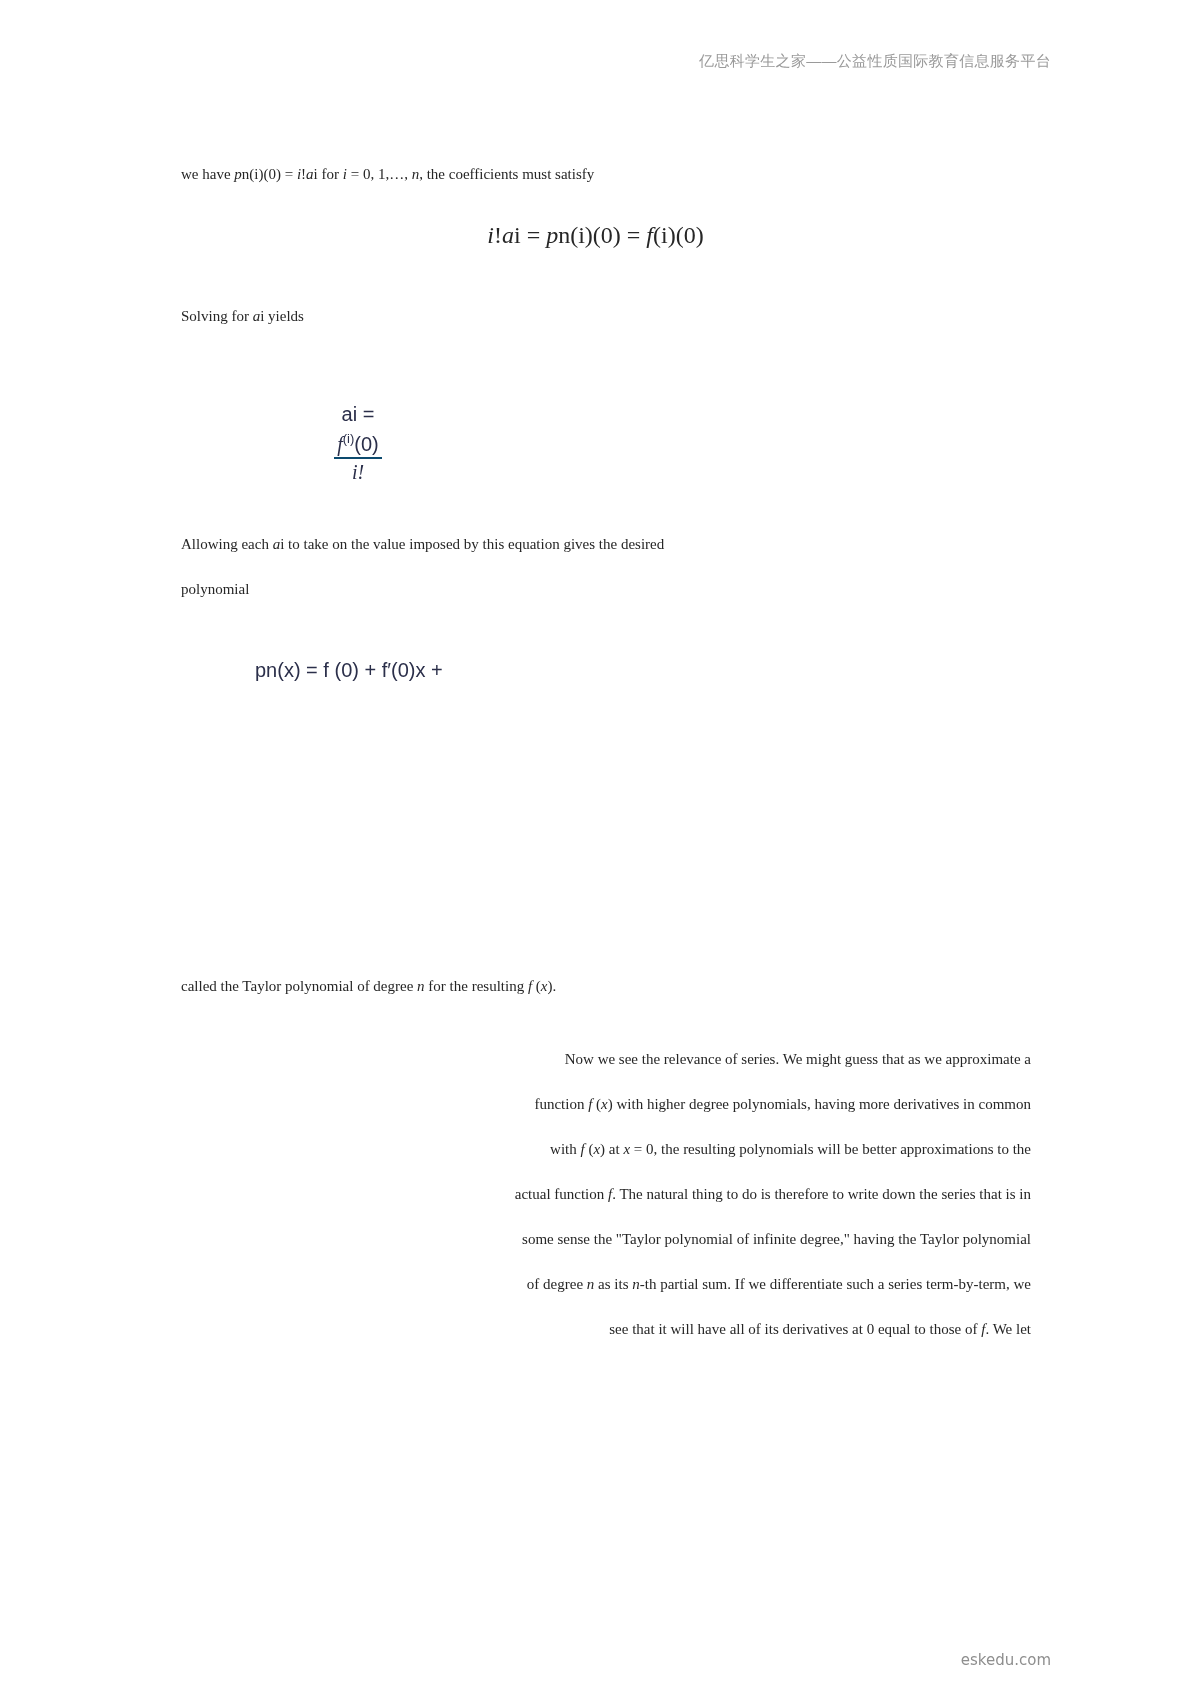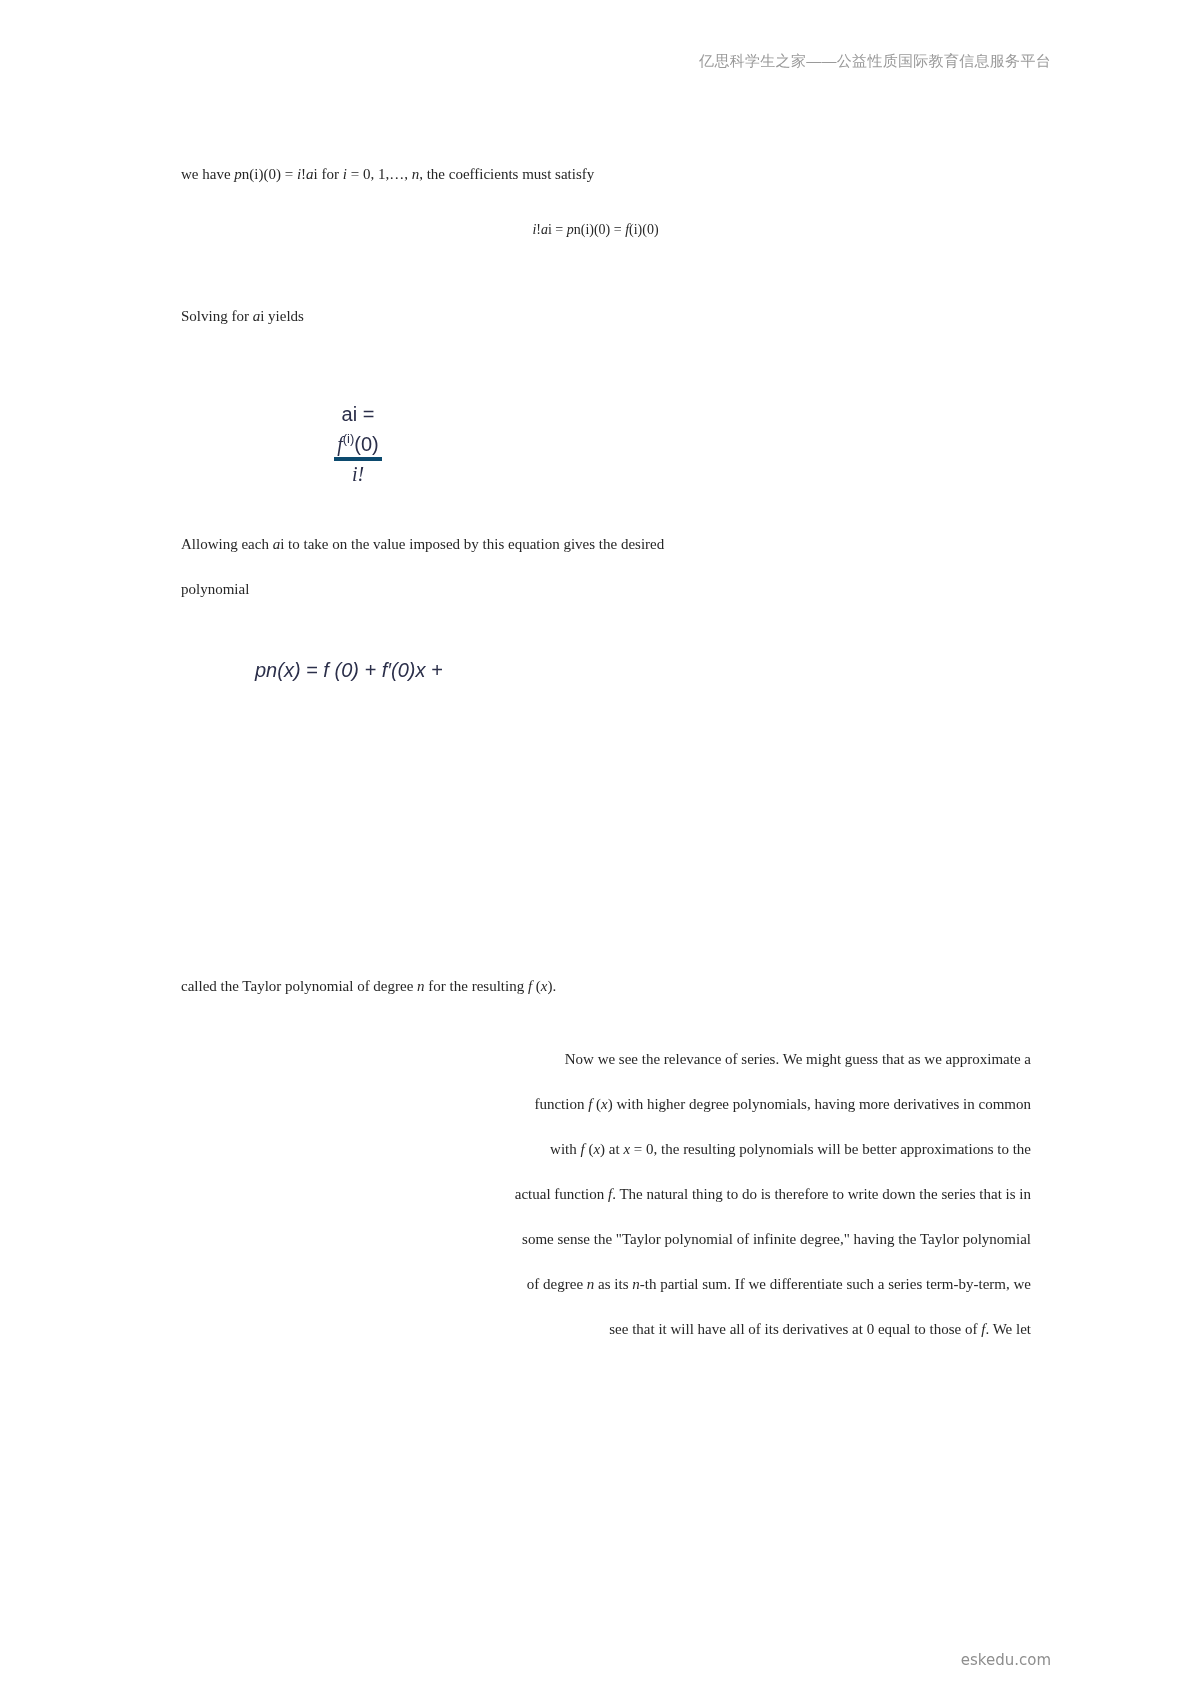--- a/index.html
+++ b/index.html
@@ -4,24 +4,24 @@
 <style>
   html, body { margin: 0; padding: 0; background: #ffffff; }
   body { width: 1191px; height: 1684px; position: relative; overflow: hidden;
          font-family: "Liberation Serif", serif; color: #222; }
   .header { position: absolute; top: 52px; right: 140px; font-family: Liberation Sans, sans-serif;
             font-size: 15px; color: #9a9a9a; letter-spacing: 0.3px; }
   .footer { position: absolute; top: 1651px; right: 140px; font-family: "DejaVu Sans", sans-serif;
             font-size: 15px; color: #8e8e8e; }
   .para { position: absolute; left: 181px; width: 850px; font-size: 15px; line-height: 45px; color: #262626; }
   .para i { font-style: italic; }
-  .center-eq { position: absolute; left: 0; width: 1191px; text-align: center; top: 222px; font-size: 14px; color: #262626; }
+  .center-eq { position: absolute; left: 0; width: 1191px; text-align: center; top: 222px; font-size: 24px; color: #262626; }
   .eq-img { position: absolute; font-family: "Liberation Sans", sans-serif; color: #2b2f4a; text-align: center; }
   .frac { display: inline-block; text-align: center; }
-  .frac .num { display: block; border-bottom: 4px solid #0c4a6e; padding: 0 3px; line-height: 26px; }
+  .frac .num { display: block; border-bottom: 2px solid #0c4a6e; padding: 0 3px; line-height: 26px; }
   .frac .den { display: block; line-height: 26px; }
   .f { font-family: "Liberation Serif", serif; font-style: italic; }
   sup { font-size: 13px; }
   .line { display: block; line-height: 24px; }
 </style>
 </head>
 <body>
 
 <div class="header">亿思科学生之家——公益性质国际教育信息服务平台</div>
 
@@ -44,21 +44,21 @@
     <span class="den f">i!</span>
   </span>
 </div>
 
 <div class="para" style="top:522px;">
   <span>Allowing each </span><i>a</i><span>i to take on the value imposed by this equation gives the desired</span><br>
   <span>polynomial</span>
 </div>
 
 <div class="eq-img" style="left:255px; top:658px; width:220px; font-size:20px;">
-  <span class="line" style="text-align:left;font-style:italic;">pn(x) = f (0) + f′(0)x +</span>
+  <span class="line" style="text-align:left;">pn(x) = f (0) + f′(0)x +</span>
 </div>
 
 <div class="para" style="top:964px;">
   <span>called the Taylor polynomial of degree </span><i>n</i><span> for the resulting </span><i>f</i><span> (</span><i>x</i><span>).</span>
 </div>
 
 <div class="para" style="top:1037px;text-align:right;">
   <span>Now we see the relevance of series. We might guess that as we approximate a</span><br>
   <span>function </span><i>f</i><span> (</span><i>x</i><span>) with higher degree polynomials, having more derivatives in common</span><br>
   <span>with </span><i>f</i><span> (</span><i>x</i><span>) at </span><i>x</i><span> = 0, the resulting polynomials will be better approximations to the</span><br>

